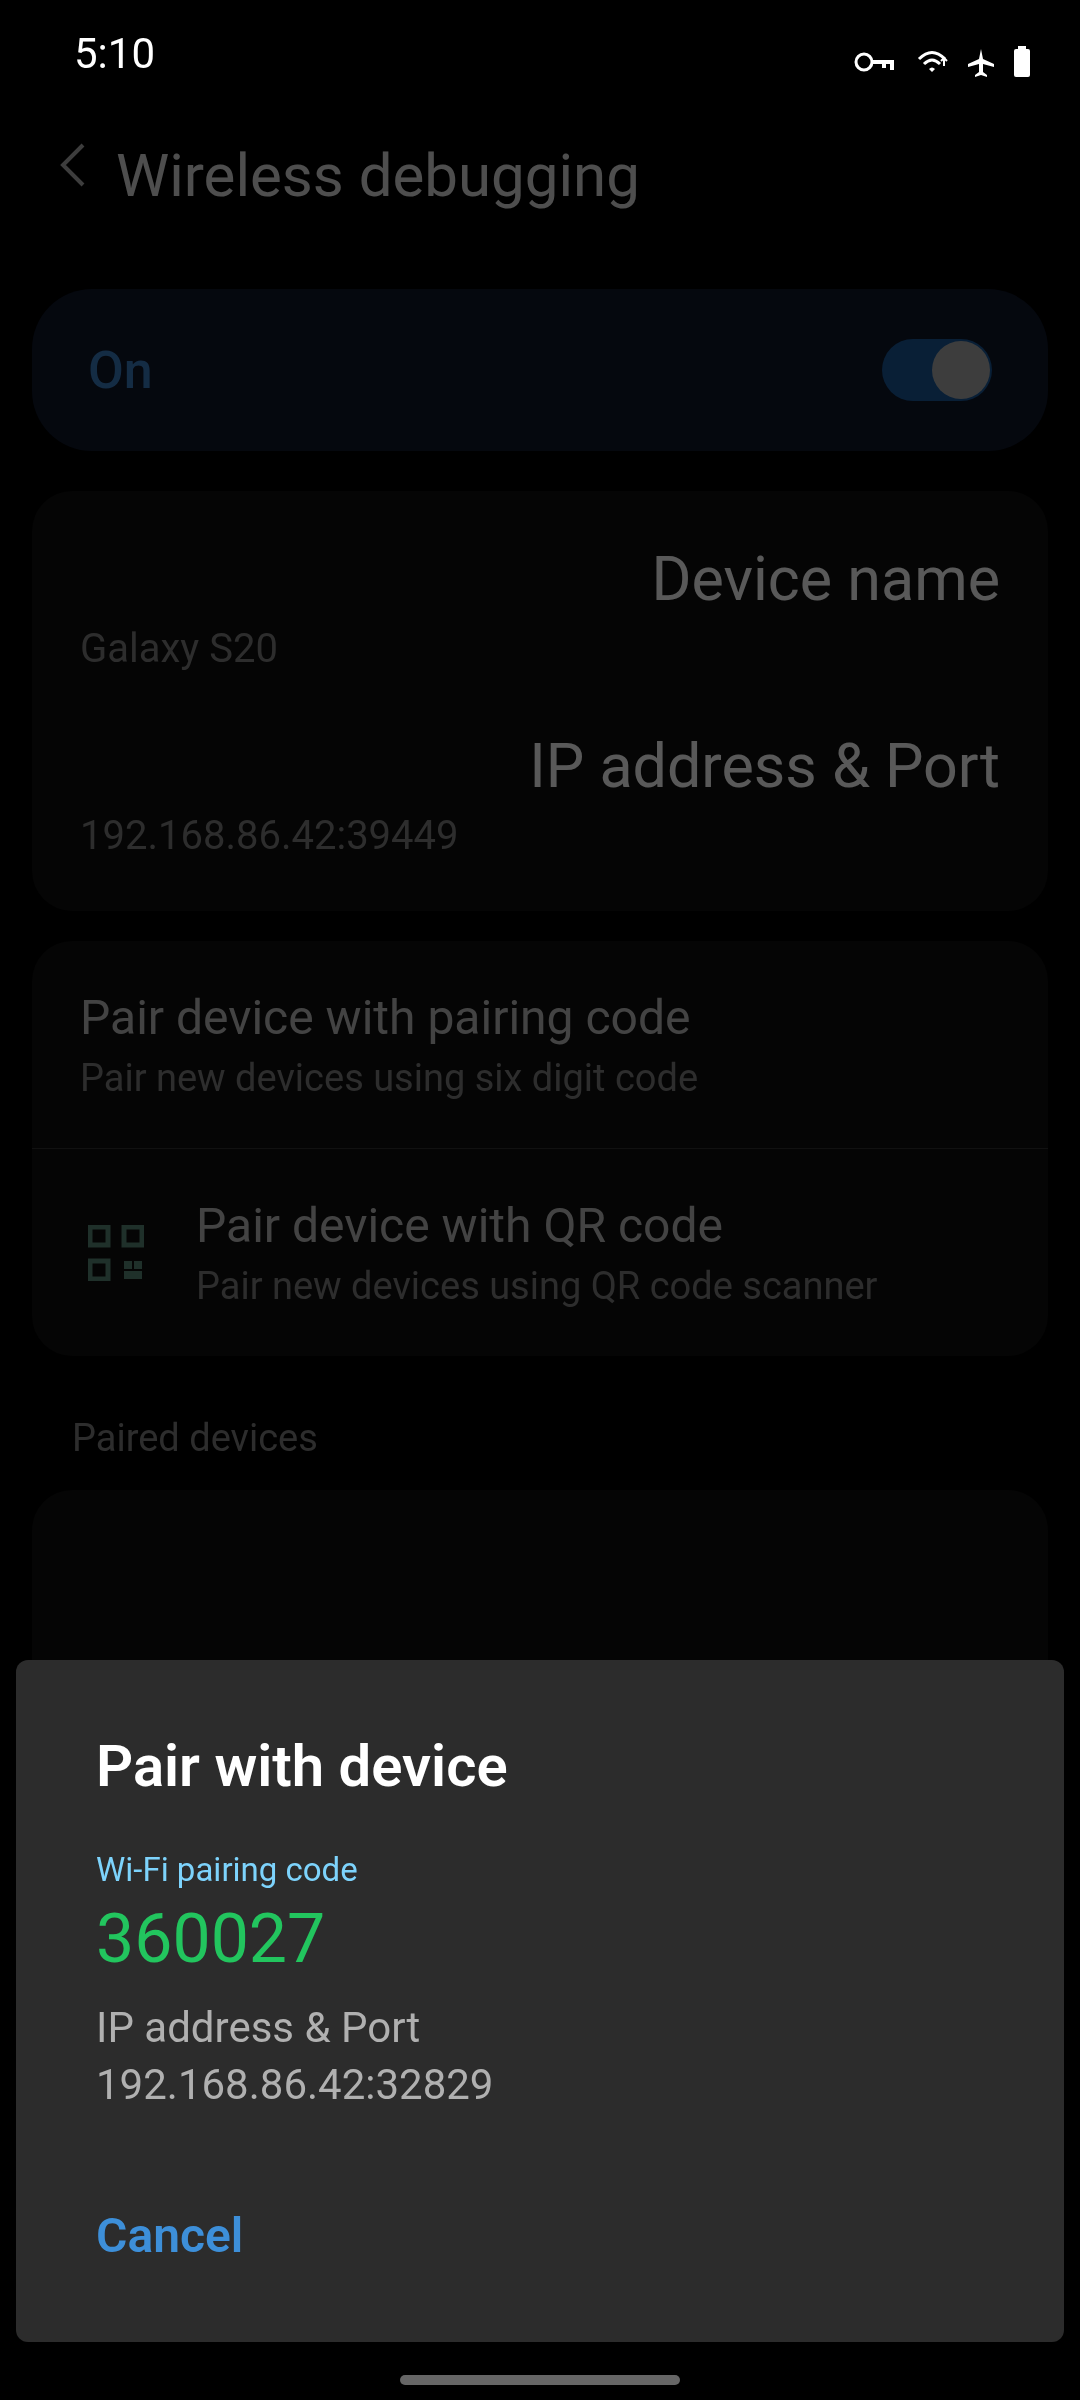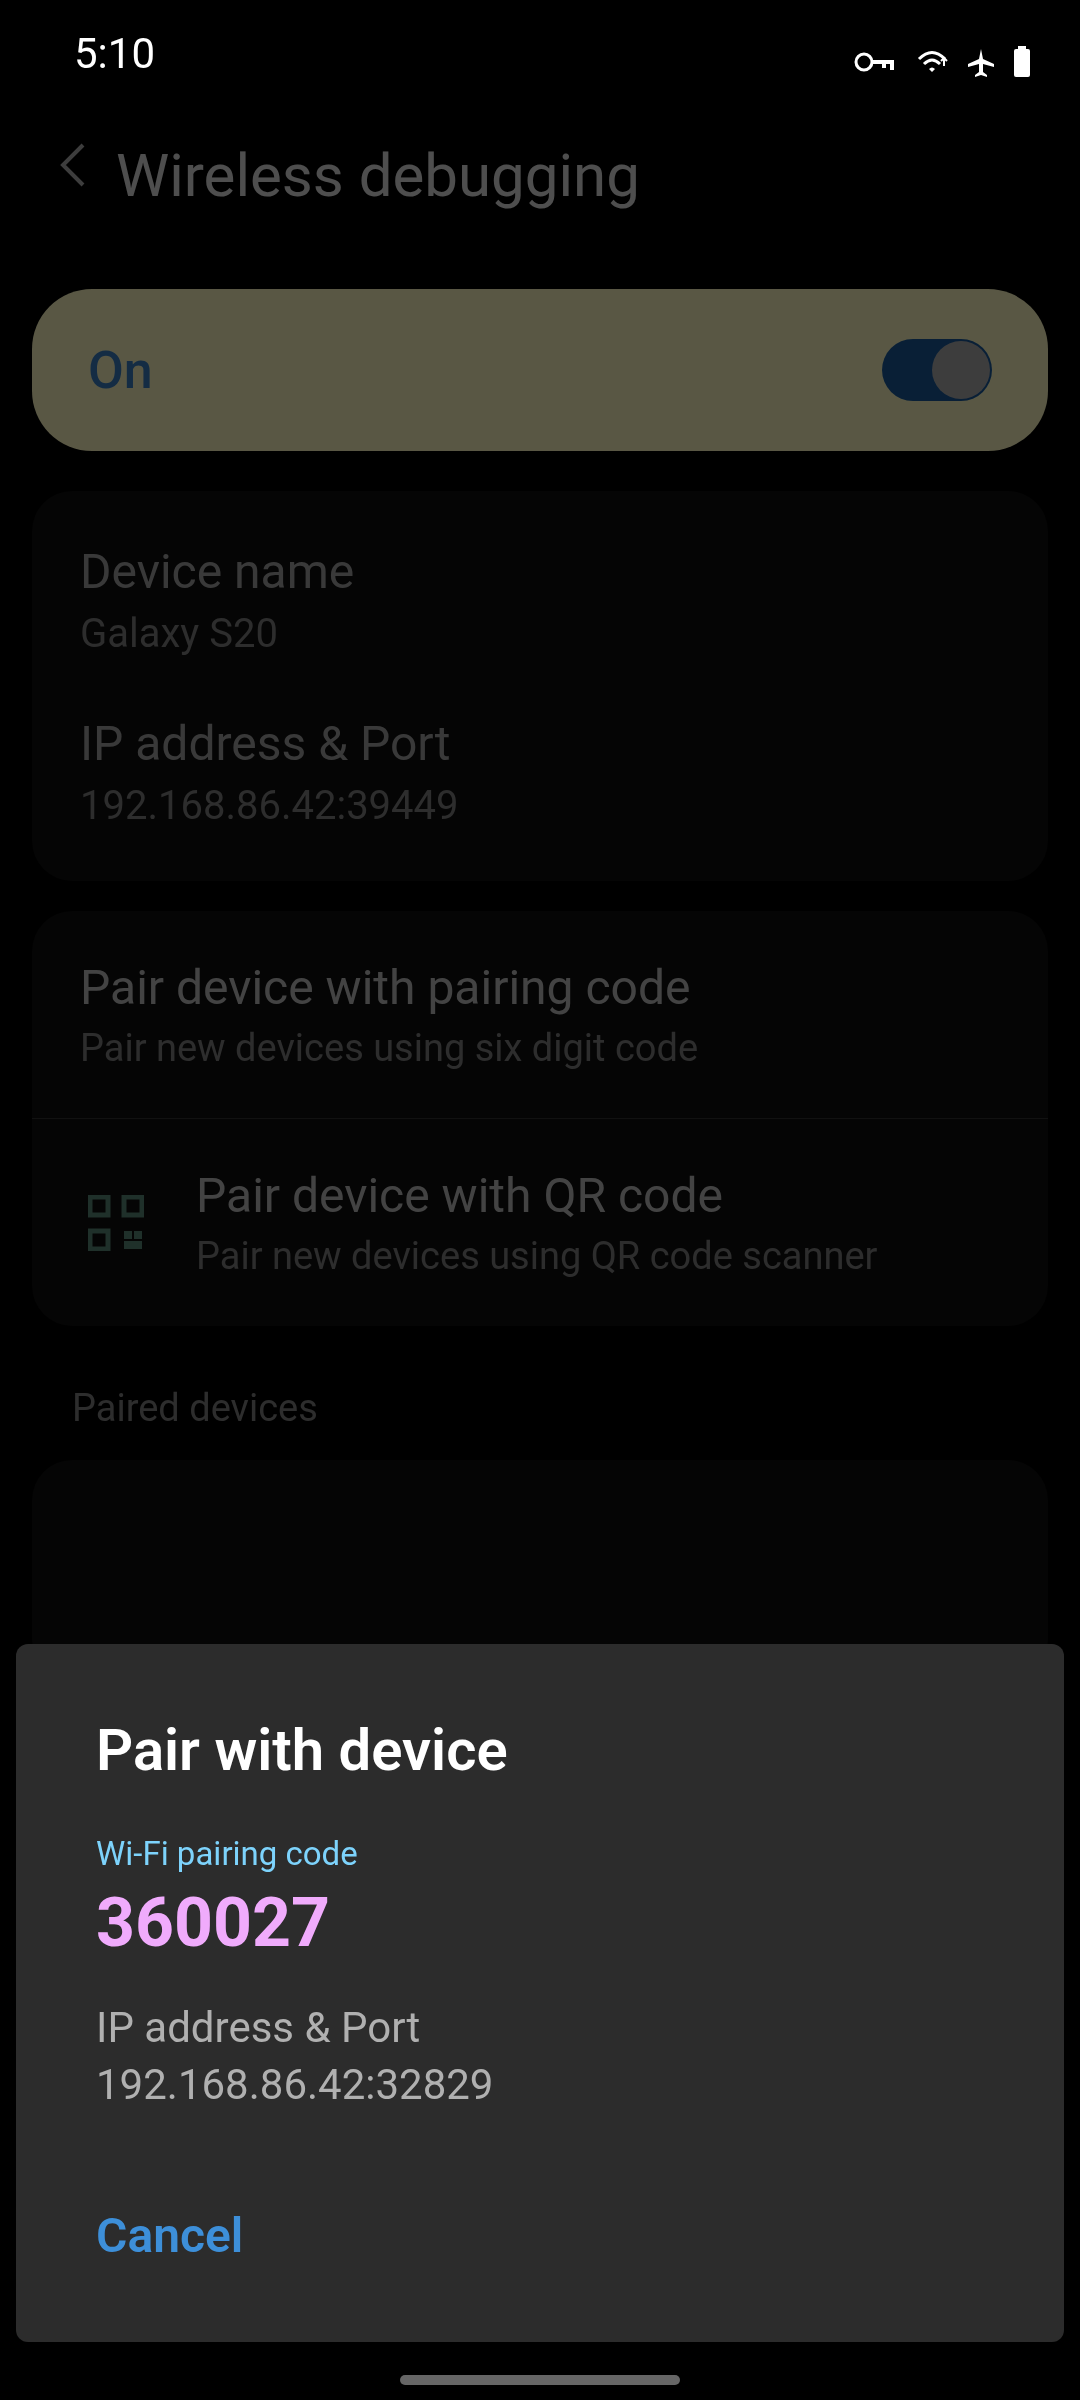--- a/index.html
+++ b/index.html
@@ -49,21 +49,21 @@
       font-size: 60px;
       font-weight: 400;
       color: #e0e0e0;
     }
     .dimmed-content {
       opacity: 0.35;
       pointer-events: none;
     }
     .toggle-card {
       margin: 0 32px 40px 32px;
-      background: #fef9c3;
+      background: #0f172a;
       border-radius: 60px;
       padding: 50px 56px;
       display: flex;
       justify-content: space-between;
       align-items: center;
     }
     .toggle-label {
       font-size: 52px;
       font-weight: 500;
       color: #3b7fc4;
@@ -90,23 +90,24 @@
       border-radius: 40px;
       padding: 52px 48px;
     }
     .info-item {
       margin-bottom: 58px;
     }
     .info-item:last-child {
       margin-bottom: 0;
     }
     .info-title {
-      font-size: 48px;
-      color: #a3a3a3;
+      font-size: 61px;
+      color: #ffffff;
       margin-bottom: 10px;
+      text-align: right;
     }
     .info-value {
       font-size: 40px;
       color: #808080;
     }
     .pair-card {
       margin: 0 32px 30px 32px;
       background: #0f0f0f;
       border-radius: 40px;
     }
@@ -169,23 +170,23 @@
       color: #fff;
       margin-bottom: 50px;
     }
     .dialog-label {
       font-size: 33px;
       color: #7dd3fc;
       margin-bottom: 10px;
     }
     .dialog-code {
       font-size: 68px;
-      font-weight: 700;
-      color: #f0abfc;
-      margin-bottom: 40px;
+      font-weight: 400;
+      color: #22c55e;
+      margin-bottom: 24px;
     }
     .dialog-ip-label {
       font-size: 42px;
       color: #b0b0b0;
       margin-bottom: 8px;
     }
     .dialog-ip-value {
       font-size: 42px;
       color: #b0b0b0;
       margin-bottom: 80px;

